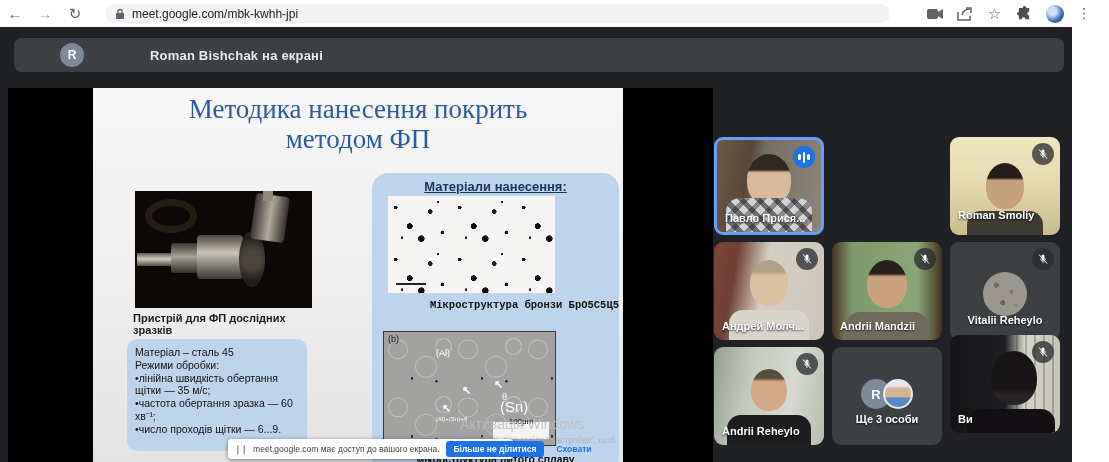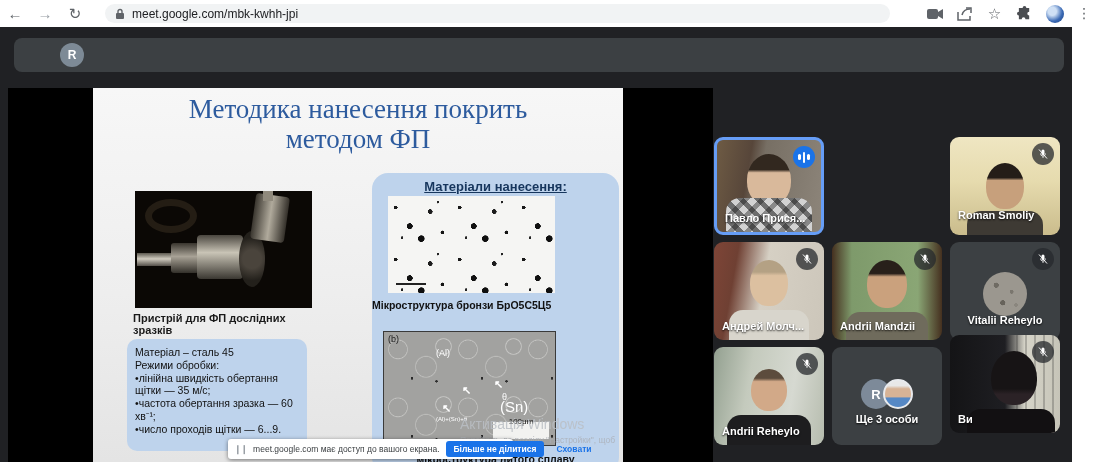--- a/index.html
+++ b/index.html
@@ -50,21 +50,21 @@
       radial-gradient(circle 3px at 12% 22%, #181818 60%, transparent 65%),
       radial-gradient(circle 5px at 34% 58%, #101010 55%, transparent 62%),
       radial-gradient(circle 4px at 66% 30%, #1c1c1c 55%, transparent 63%),
       radial-gradient(circle 3px at 85% 70%, #141414 58%, transparent 66%),
       radial-gradient(circle 6px at 52% 82%, #0e0e0e 50%, transparent 60%),
       radial-gradient(circle 2px at 78% 12%, #222 55%, transparent 70%),
       radial-gradient(circle 2px at 22% 80%, #222 55%, transparent 70%),
       #f5f5f3;
     background-size:64px 52px;}
   .micro1-scale{position:absolute;left:8px;bottom:8px;width:30px;height:2px;background:#222;}
-  .micro1-caption{position:absolute;left:0;top:126px;width:100%;text-align:left;font-size:10.5px;font-weight:700;color:#111;}
+  .micro1-caption{position:absolute;left:0;top:126px;width:100%;text-align:right;font-size:10.5px;font-weight:700;color:#111;font-family:Liberation Mono, monospace;}
 
   .micro2{position:absolute;left:11px;top:158px;width:173px;height:115px;border:1px solid #3a3a3a;background:
       radial-gradient(circle 14px at 20% 30%, transparent 62%, #c2c2c0 66%, transparent 74%),
       radial-gradient(circle 16px at 60% 60%, transparent 60%, #bdbdbb 64%, transparent 72%),
       radial-gradient(circle 12px at 85% 25%, transparent 58%, #c6c6c4 64%, transparent 74%),
       radial-gradient(circle 2px at 40% 80%, #2a2a2a 55%, transparent 70%),
       radial-gradient(circle 2px at 75% 85%, #303030 55%, transparent 70%),
       #a2a2a0;
     background-size:70px 58px;color:#fff;}
   .m2-b{position:absolute;left:4px;top:2px;font-size:9px;color:#1c1c1c;}
@@ -175,20 +175,21 @@
       </span>
       <span class="profile-dot"></span>
       <span class="dots">⋮</span>
     </div>
   </div>
 
   <div class="meet">
 
     <div class="presenter-bar">
       <div class="presenter-avatar">R</div>
+      <div class="presenter-name">Roman Bishchak на екрані</div>
     </div>
 
     <div class="stage">
       <div class="slide">
 
         <div class="slide-title">
           <div>Методика нанесення покрить</div>
           <div>методом ФП</div>
         </div>
 

